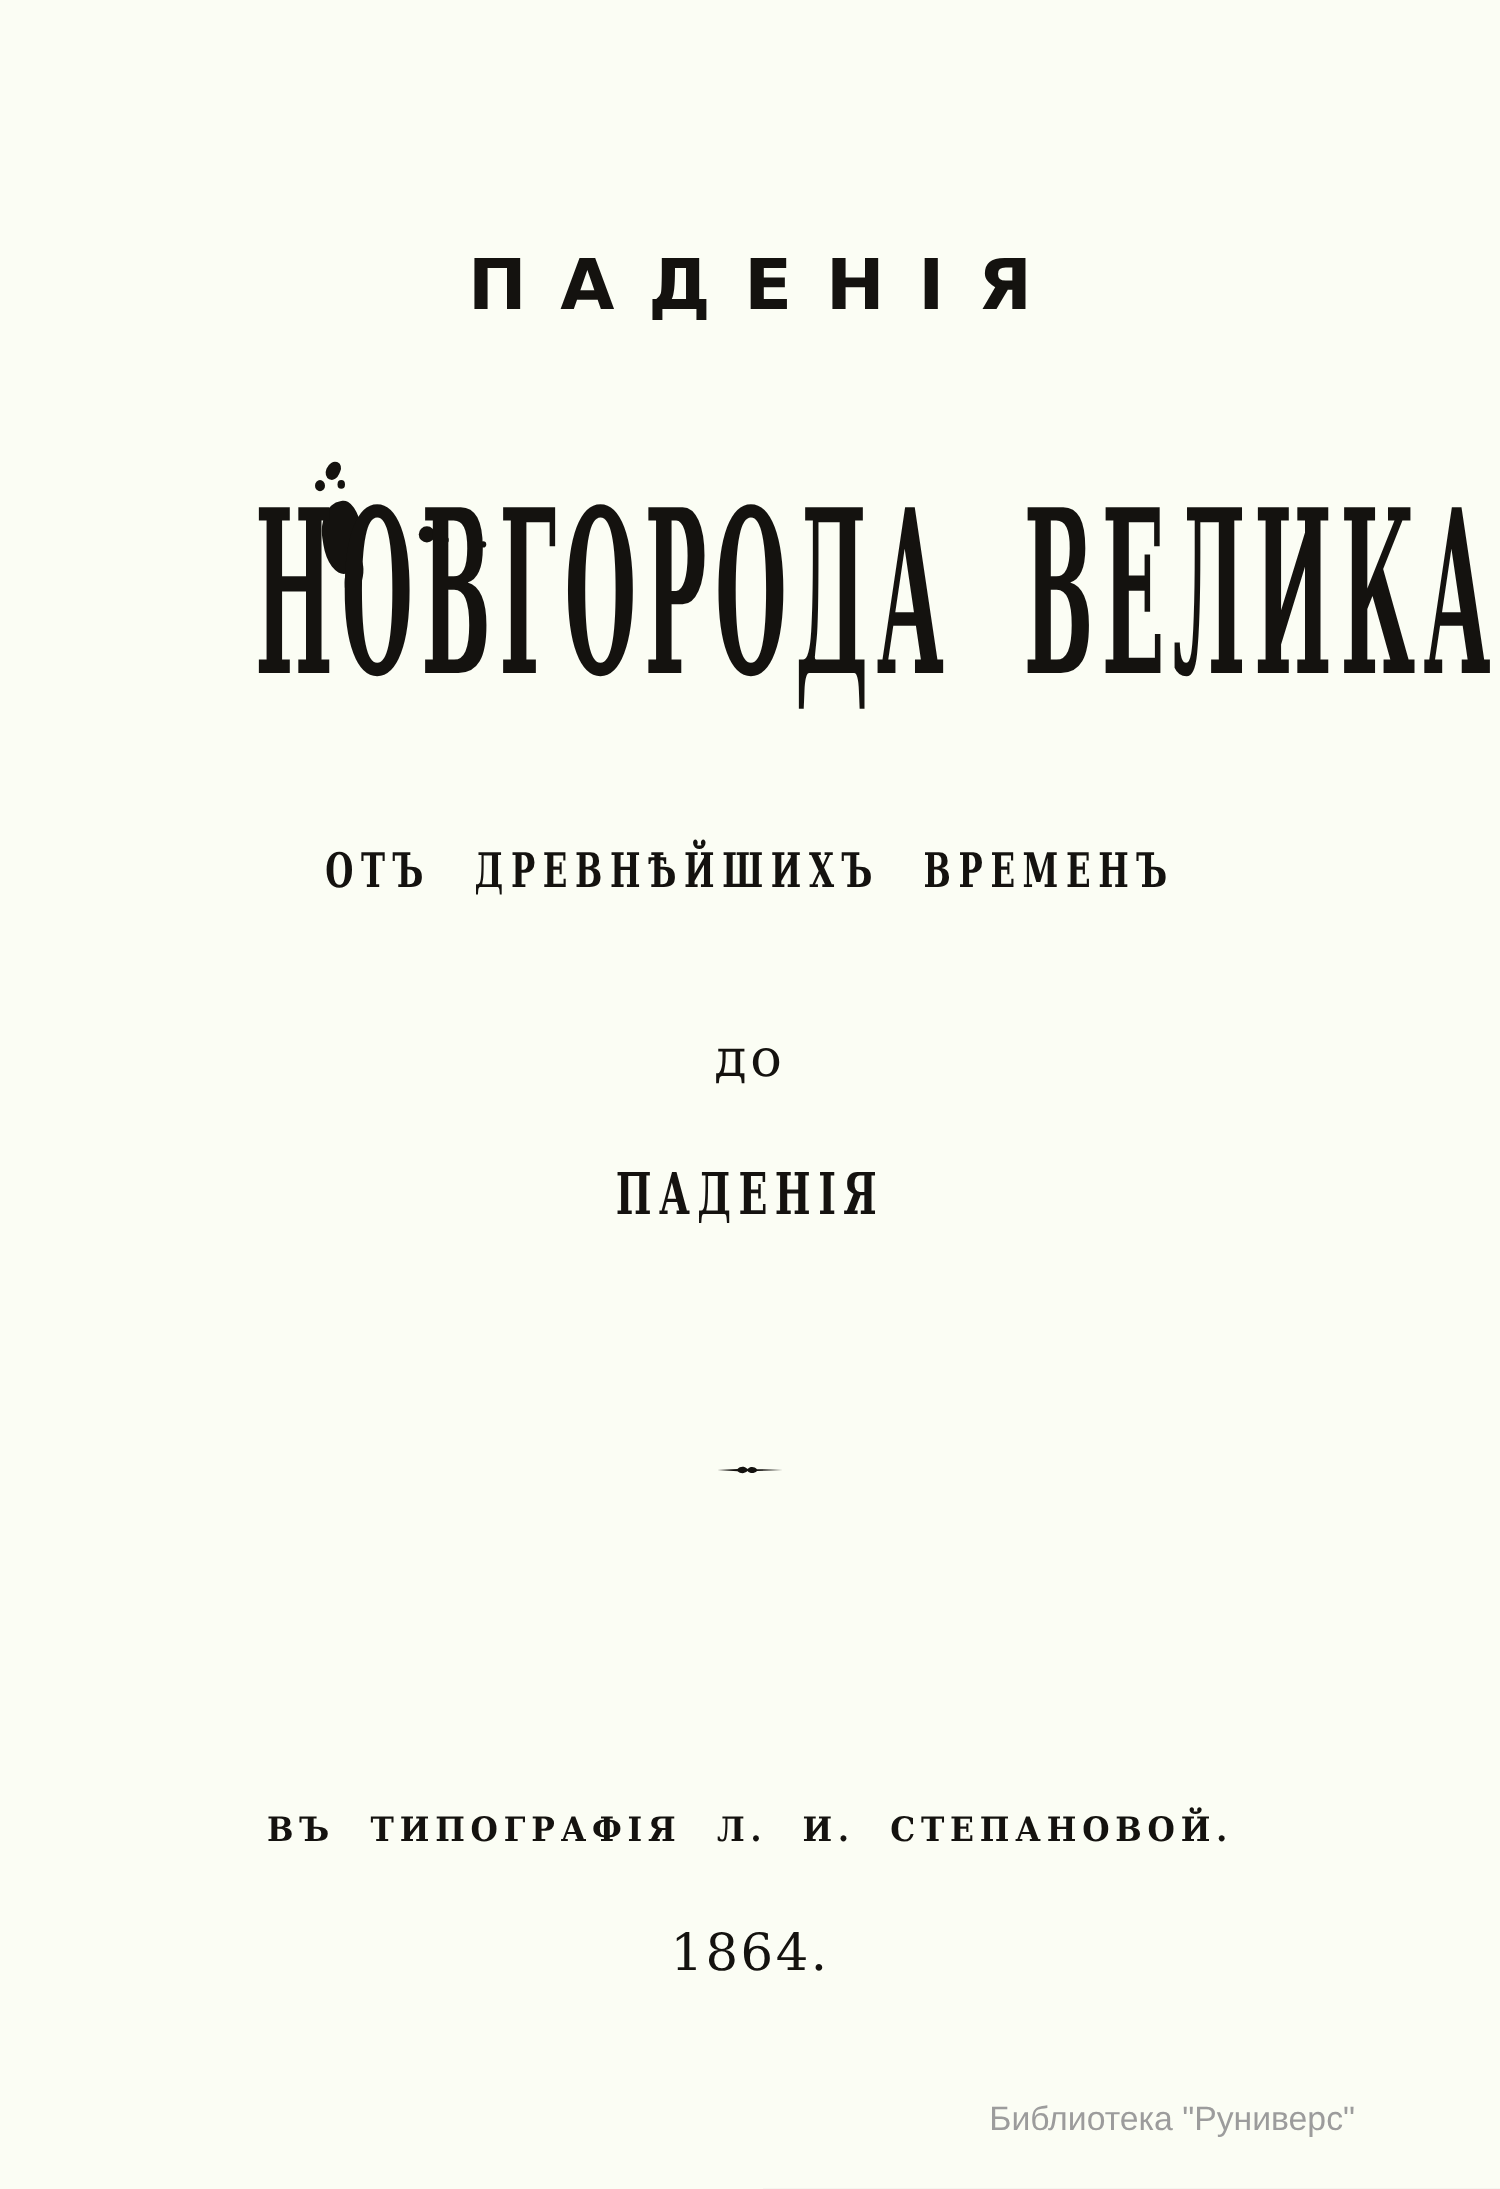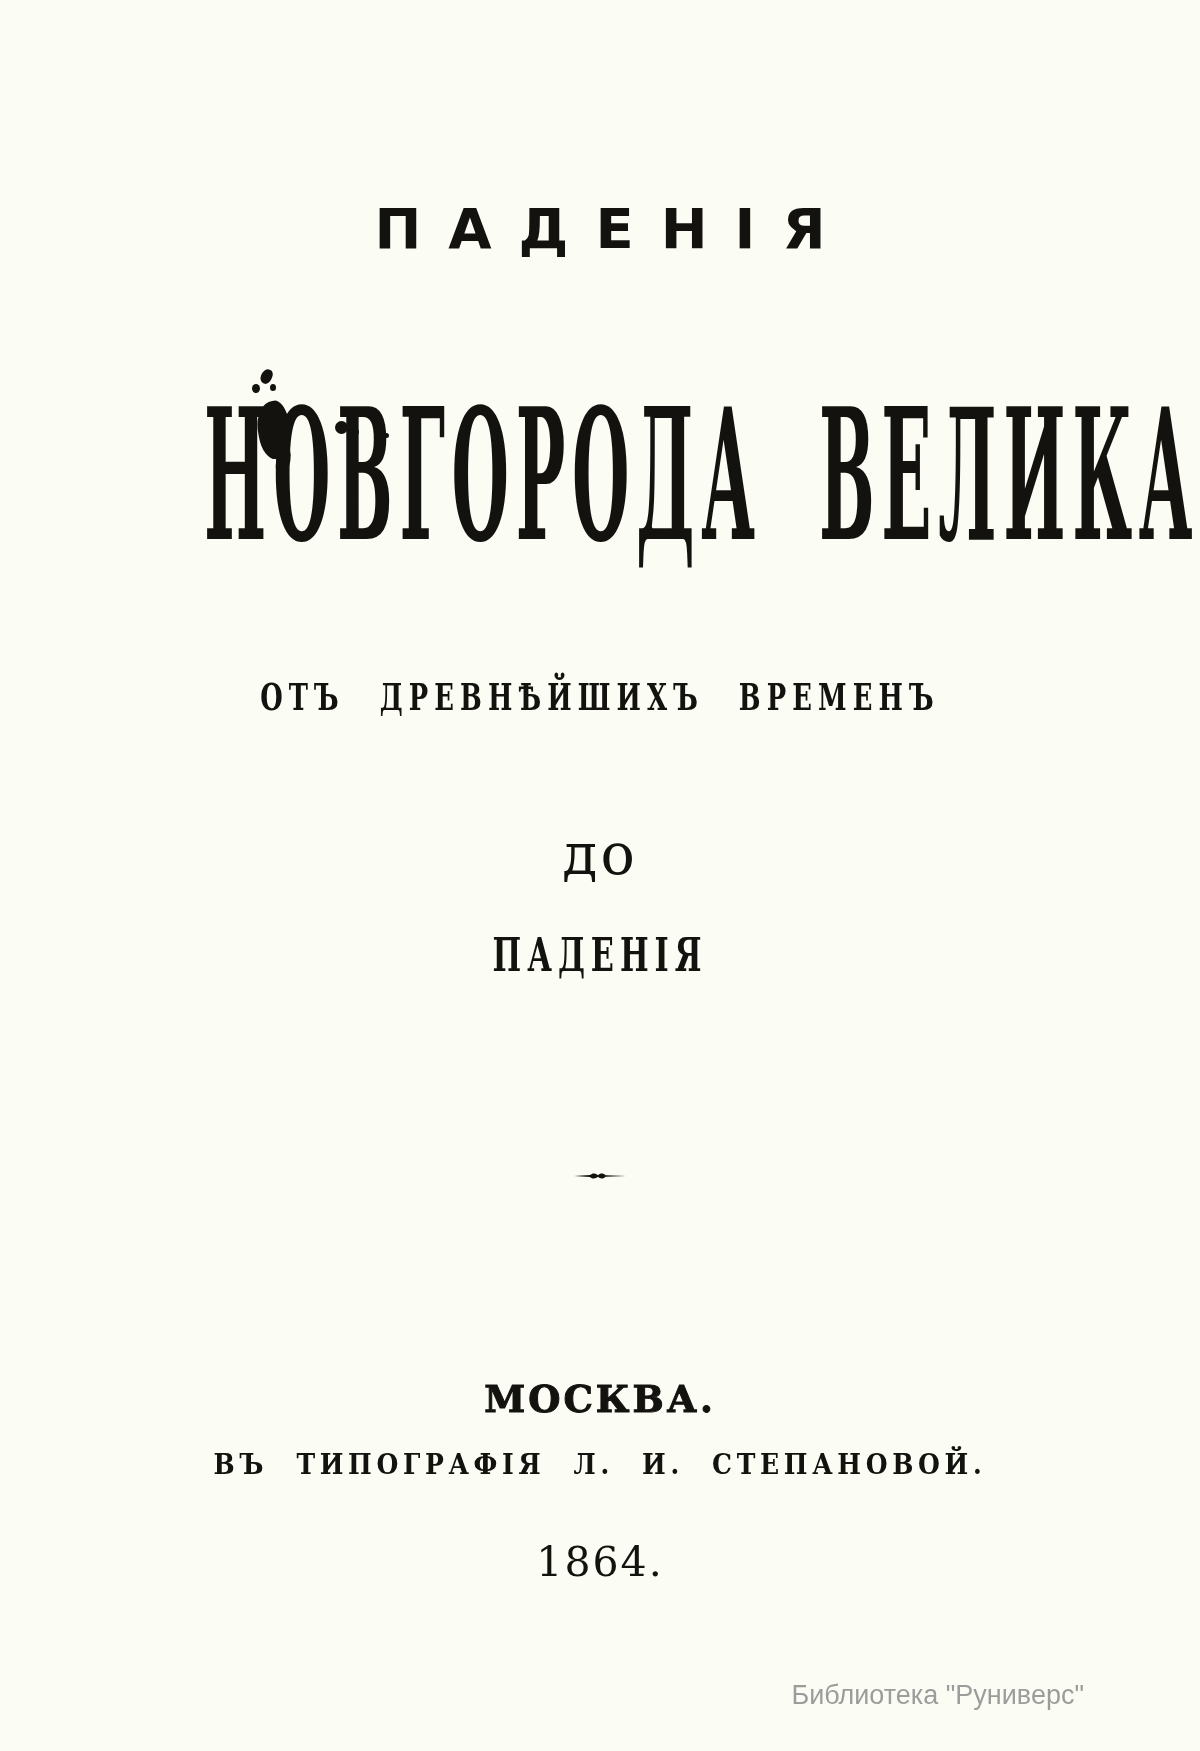--- a/index.html
+++ b/index.html
@@ -50,21 +50,21 @@
     font-weight: bold;
     font-size: 34px;
     letter-spacing: 8px;
     word-spacing: 26px;
     transform: scale(0.76, 1.12);
     transform-origin: 50% 0;
   }
   
   .subtitle-connector {
     top: 826px;
-    font-size: 57px;
+    font-size: 42px;
     letter-spacing: 3px;
   }
   
   .subtitle-end {
     top: 932px;
     font-weight: bold;
     font-size: 46px;
     letter-spacing: 9px;
     transform: scale(0.66, 1.0);
     transform-origin: 50% 0;
@@ -158,21 +158,20 @@
   <div class="line subtitle-connector">до</div>
 
   <div class="line subtitle-end">ПАДЕНІЯ</div>
 
   <div class="ornament">
     <svg width="52" height="10" viewBox="0 0 52 10">
       <path d="M0 5 L16 4.1 C18.2 2.2 21.2 1.7 24 4.2 C26.2 1.9 29.4 2.1 31.6 4.3 L52 5 L31.6 5.7 C29.4 7.9 26.2 8.1 24 5.8 C21.2 8.3 18.2 7.8 16 5.9 Z" fill="#14120f"></path>
     </svg>
   </div>
 
-  <div class="line imprint-city">МОСКВА.</div>
 
   <div class="line imprint-publisher">ВЪ ТИПОГРАФІЯ Л. И. СТЕПАНОВОЙ.</div>
 
   <div class="line imprint-year">1864.</div>
 
   <div class="watermark">Библиотека "Руниверс"</div>
 
 </div>
 
 </body></html>

